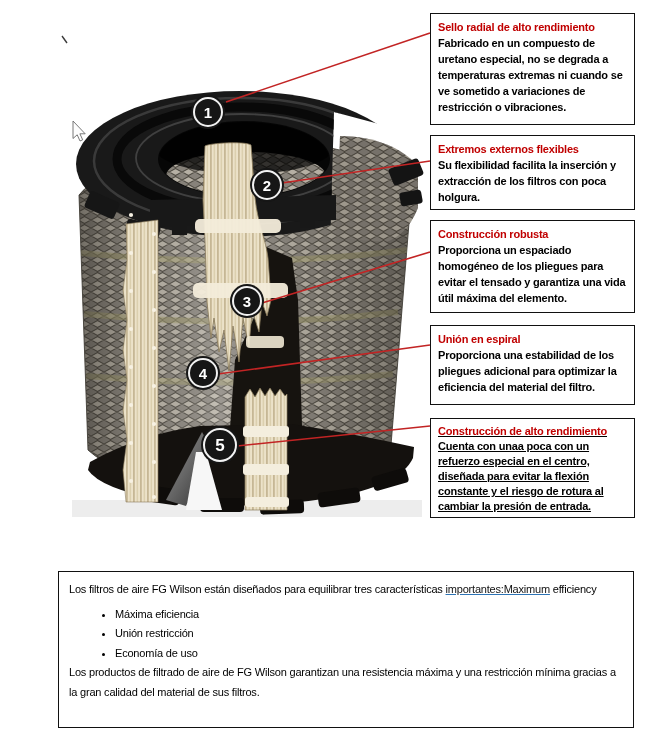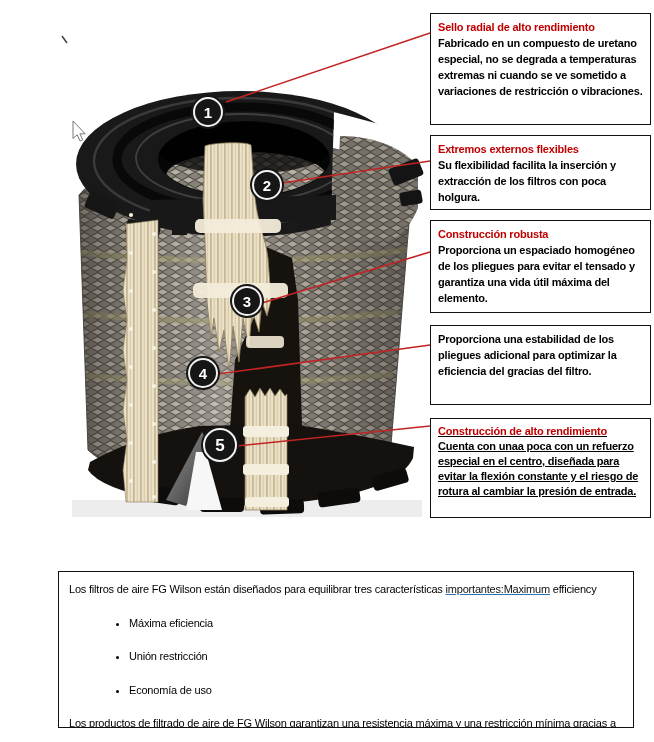--- a/index.html
+++ b/index.html
@@ -11,40 +11,40 @@
   
   .marker{
     position:absolute;width:26px;height:26px;border-radius:50%;
     background:#161616;border:2px solid #f2f2f2;box-shadow:0 0 0 2px #161616;
     color:#ffffff;display:flex;align-items:center;justify-content:center;
     font-weight:bold;font-size:15px;transform:translate(-50%,-50%);line-height:1;
   }
   .marker.big{width:30px;height:30px;font-size:17px;}
   
   .callout{
-    position:absolute;left:430px;width:221px;box-sizing:border-box;
+    position:absolute;left:430px;width:205px;box-sizing:border-box;
     border:1.5px solid #111;background:#fff;padding:5px 7px;
     font-size:11px;font-weight:bold;line-height:16px;letter-spacing:-0.2px;color:#000;
   }
   .callout .t{color:#C00000;}
   #box1{top:13px;height:112px;}
   #box2{top:135px;height:75px;}
   #box3{top:220px;height:93px;}
   #box4{top:325px;height:80px;}
   #box5{top:418px;height:100px;line-height:15px;text-decoration:underline;}
   
   .footer-box{
     position:absolute;left:58px;top:571px;width:576px;height:157px;box-sizing:border-box;
     border:1.5px solid #111;background:#fff;padding:8px 10px;overflow:hidden;
     font-size:11px;font-weight:normal;line-height:19.5px;letter-spacing:-0.2px;color:#000;
   }
   .footer-box p{margin:0;}
   .footer-box p.closing{}
   .footer-box ul{margin:5px 0 0 0;padding-left:46px;list-style:disc;}
-  .footer-box li{margin:14px;}
+  .footer-box li{margin:0;}
   .link{color:#111;text-decoration:underline;text-decoration-color:#2E74B5;cursor:pointer;}
 </style>
 </head>
 <body>
 
 <div class="canvas">
 
   <svg class="art" viewBox="0 0 654 742">
     <defs>
       <pattern id="mesh" width="13" height="8" patternUnits="userSpaceOnUse">
@@ -205,21 +205,22 @@
   </div>
   <div class="callout" id="box3">
     <div class="t">Construcción robusta</div>
     <div>Proporciona un espaciado homogéneo de los pliegues para evitar el tensado y garantiza una vida útil máxima del elemento.</div>
   </div>
   <div class="callout" id="box2">
     <div class="t">Extremos externos flexibles</div>
     <div>Su flexibilidad facilita la inserción y extracción de los filtros con poca holgura.</div>
   </div>
   <div class="callout" id="box4">
-    <div>Proporciona una estabilidad de los pliegues adicional para optimizar la eficiencia del gracias del filtro.</div>
+    <div class="t">Unión en espiral</div>
+    <div>Proporciona una estabilidad de los pliegues adicional para optimizar la eficiencia del material del filtro.</div>
   </div>
   <div class="callout" id="box5">
     <div class="t">Construcción de alto rendimiento</div>
     <div>Cuenta con unaa poca con un refuerzo especial en el centro, diseñada para evitar la flexión constante y el riesgo de rotura al cambiar la presión de entrada.</div>
   </div>
 
   <div class="footer-box">
     <p><span>Los filtros de aire FG Wilson están diseñados para equilibrar tres características </span><span class="link">importantes:Maximum</span><span> efficiency</span></p>
     <ul>
       <li>Máxima eficiencia</li>

